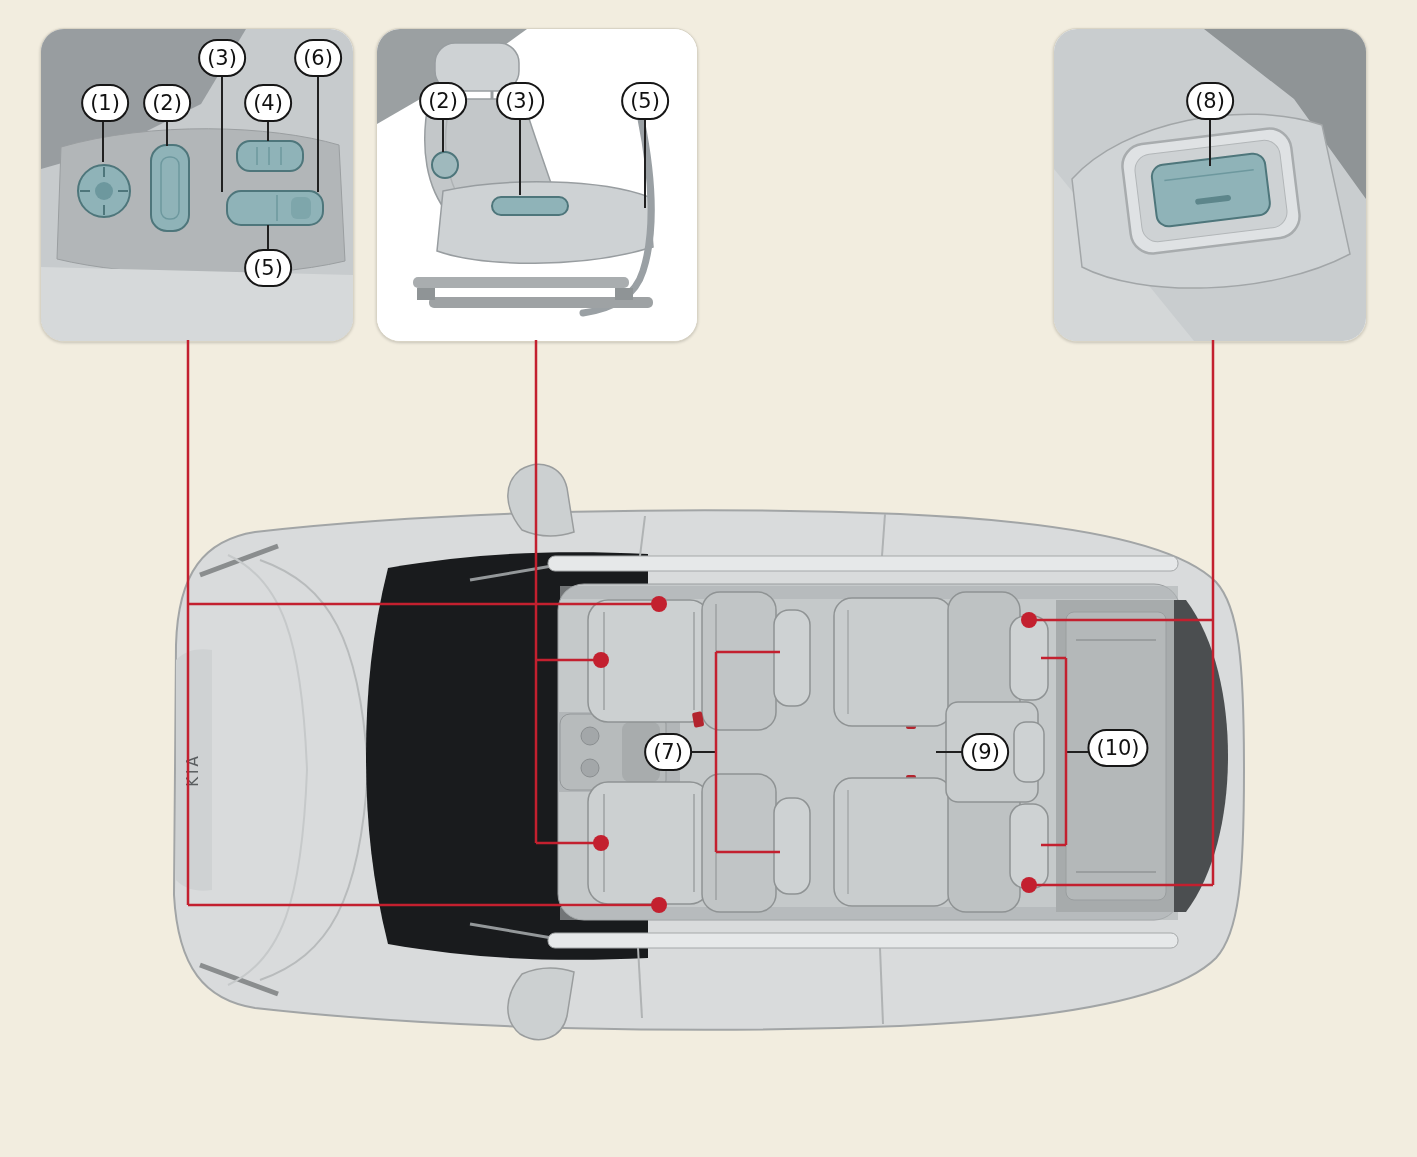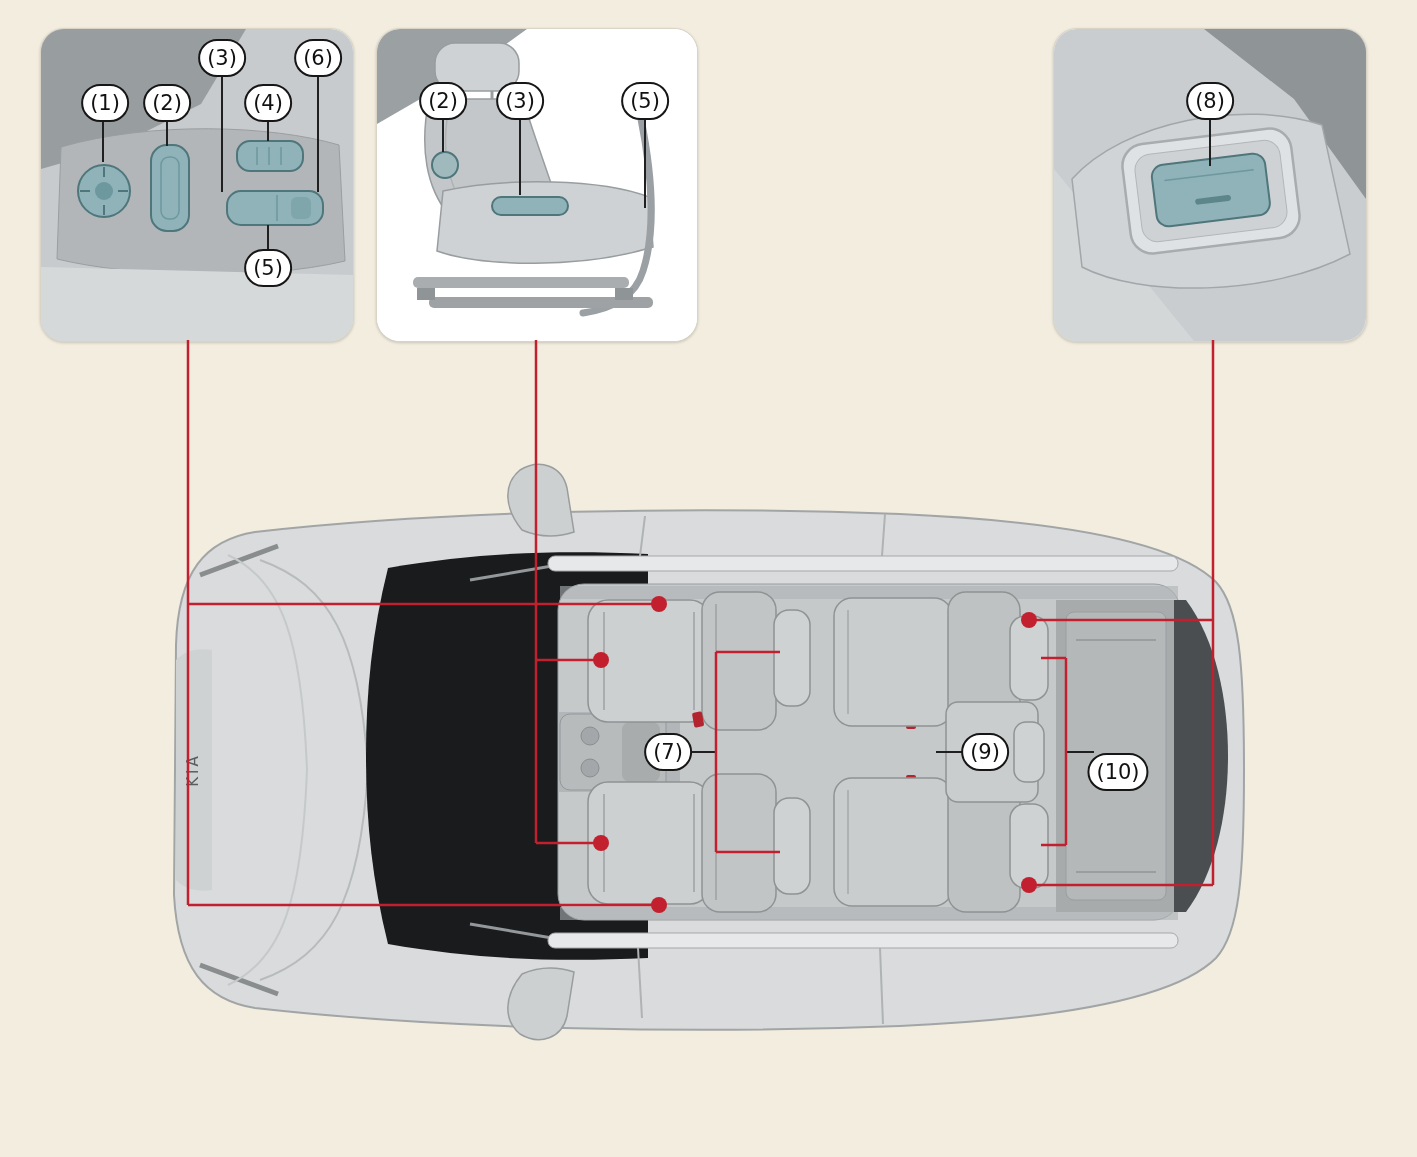--- a/index.html
+++ b/index.html
@@ -248,17 +248,17 @@
   <div class="callout" style="left:1210px;top:101px;">
       <span>(8)</span>
     </div>
 
   <div class="callout" style="left:668px;top:752px;">
       <span>(7)</span>
     </div>
   <div class="callout" style="left:985px;top:752px;">
       <span>(9)</span>
     </div>
-  <div class="callout" style="left:1118px;top:772px;">
+  <div class="callout" style="left:1118px;top:748px;">
       <span>(10)</span>
     </div>
 
 </div>
 
 </body></html>

